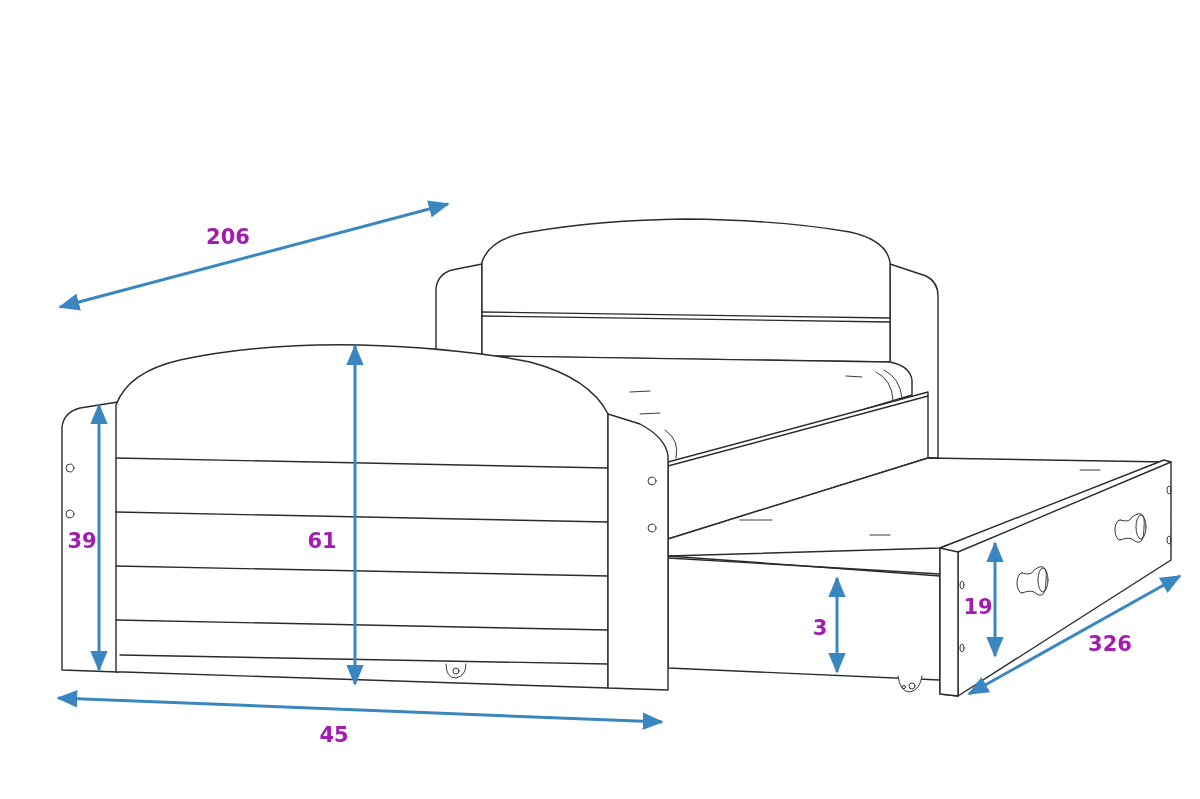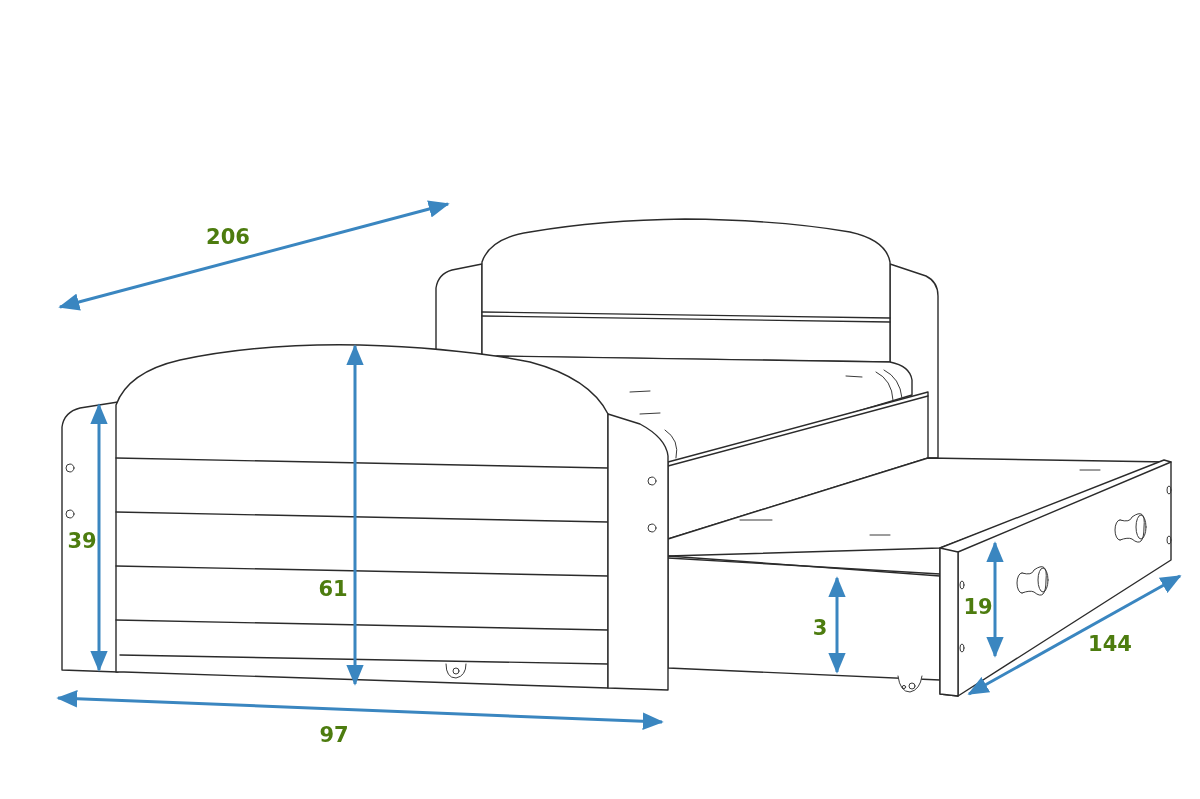--- a/index.html
+++ b/index.html
@@ -4,21 +4,21 @@
   <style>
     html, body { margin: 0; padding: 0; background: #ffffff; }
     body { width: 1200px; height: 799px; overflow: hidden; position: relative; }
     #diagram { position: absolute; left: 0; top: 0; width: 1200px; height: 799px; }
     .ln { fill: none; stroke: #2b2b2b; stroke-width: 1.4; stroke-linejoin: round; stroke-linecap: round; }
     .ln-thin { fill: none; stroke: #3a3a3a; stroke-width: 1; stroke-linecap: round; }
     .fillw { fill: #ffffff; }
     .dim { stroke-width: 3; fill: none; }
     .dim-label {
       position: absolute; font-family: "DejaVu Sans", sans-serif;
-      font-weight: bold; font-size: 21px; color: #4d7c0f; line-height: 1;
+      font-weight: bold; font-size: 21px; color: #a21caf; line-height: 1;
       transform: translate(-50%, -50%); white-space: nowrap;
     }
   </style>
 </head>
 <body>
 
 <svg id="diagram" viewBox="0 0 1200 799" xmlns="http://www.w3.org/2000/svg">
   <defs>
     <marker id="arrowhead" viewBox="0 0 12 10" refX="11" refY="5" markerWidth="7" markerHeight="6" orient="auto-start-reverse">
       <path d="M0,0 L12,5 L0,10 z" fill="#3a86c0"></path>
@@ -117,18 +117,18 @@
     <line class="dim" stroke="#3a86c0" x1="58" y1="698" x2="662" y2="722" marker-start="url(#arrowhead)" marker-end="url(#arrowhead)"></line>
     <line class="dim" stroke="#3a86c0" x1="99" y1="405" x2="99" y2="670" marker-start="url(#arrowhead)" marker-end="url(#arrowhead)"></line>
     <line class="dim" stroke="#3a86c0" x1="355" y1="346" x2="355" y2="684" marker-start="url(#arrowhead)" marker-end="url(#arrowhead)"></line>
     <line class="dim" stroke="#3a86c0" x1="837" y1="578" x2="837" y2="672" marker-start="url(#arrowhead)" marker-end="url(#arrowhead)"></line>
     <line class="dim" stroke="#3a86c0" x1="995" y1="543" x2="995" y2="656" marker-start="url(#arrowhead)" marker-end="url(#arrowhead)"></line>
     <line class="dim" stroke="#3a86c0" x1="969" y1="694" x2="1180" y2="576" marker-start="url(#arrowhead)" marker-end="url(#arrowhead)"></line>
   </g>
 </svg>
 
 <div class="dim-label" style="left:228px; top:237px;">206</div>
-<div class="dim-label" style="left:334px; top:735px;">97</div>
+<div class="dim-label" style="left:334px; top:735px;">45</div>
 <div class="dim-label" style="left:82px; top:541px;">39</div>
-<div class="dim-label" style="left:333px; top:541px;margin-top:48px;">61</div>
+<div class="dim-label" style="left:322px; top:541px;">61</div>
 <div class="dim-label" style="left:820px; top:628px;">3</div>
 <div class="dim-label" style="left:978px; top:607px;">19</div>
-<div class="dim-label" style="left:1110px; top:644px;">144</div>
+<div class="dim-label" style="left:1110px; top:644px;">326</div>
 
 </body></html>

